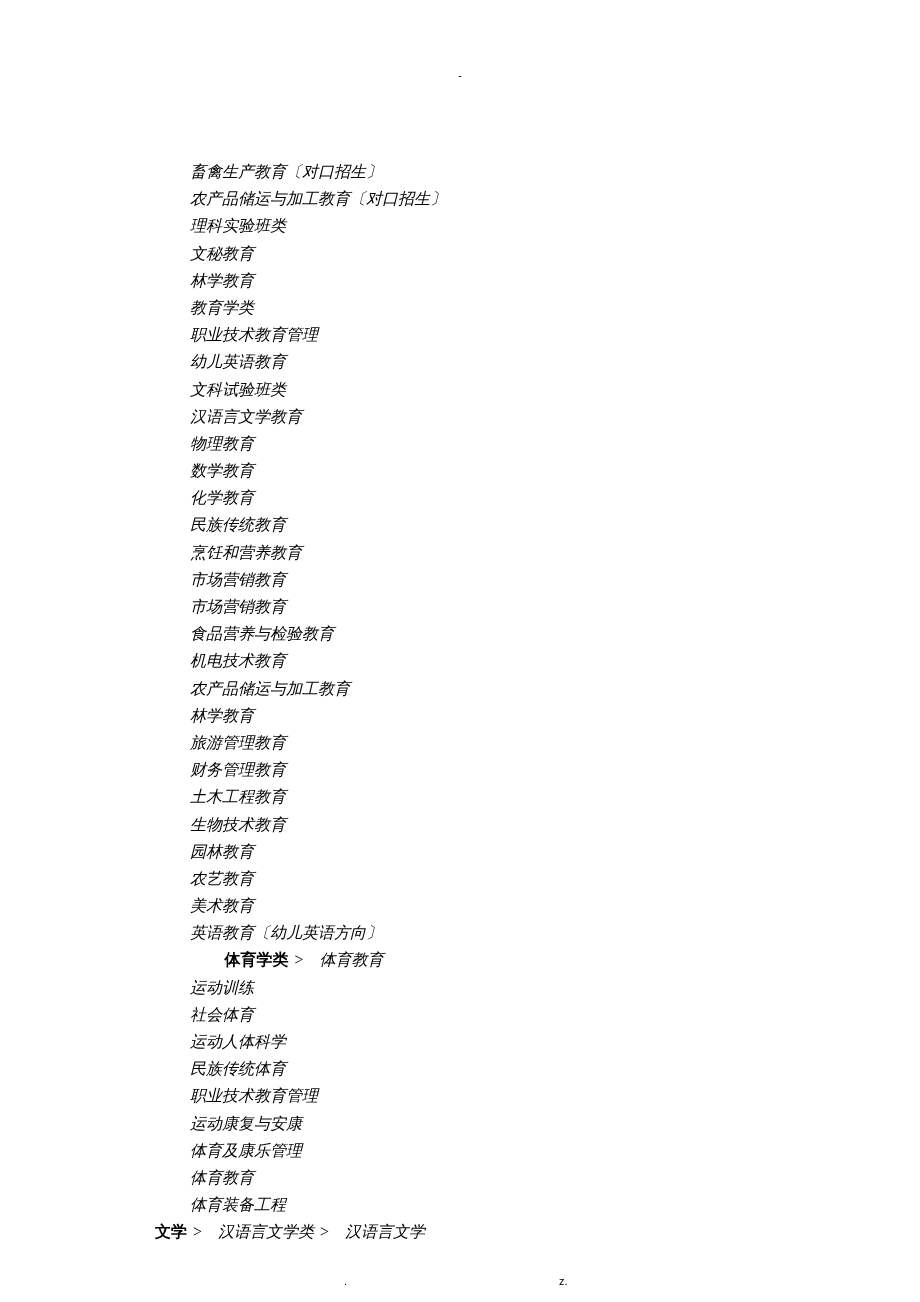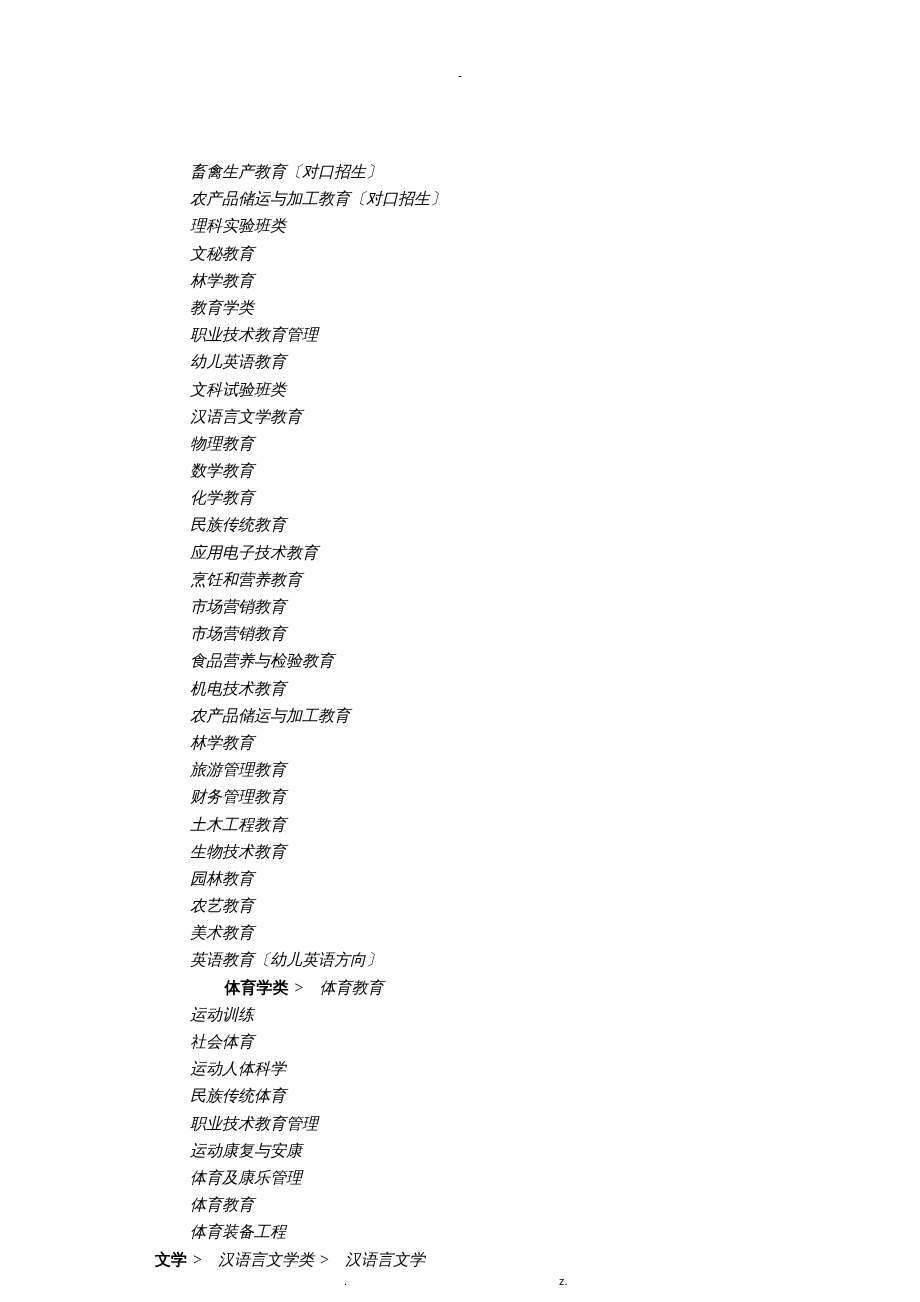--- a/index.html
+++ b/index.html
@@ -92,21 +92,20 @@
     <div class="item">林学教育</div>
     <div class="item">教育学类</div>
     <div class="item">职业技术教育管理</div>
     <div class="item">幼儿英语教育</div>
     <div class="item">文科试验班类</div>
     <div class="item">汉语言文学教育</div>
     <div class="item">物理教育</div>
     <div class="item">数学教育</div>
     <div class="item">化学教育</div>
     <div class="item">民族传统教育</div>
-    <div class="item">应用电子技术教育</div>
     <div class="item">烹饪和营养教育</div>
     <div class="item">市场营销教育</div>
     <div class="item">市场营销教育</div>
     <div class="item">食品营养与检验教育</div>
     <div class="item">机电技术教育</div>
     <div class="item">农产品储运与加工教育</div>
     <div class="item">林学教育</div>
     <div class="item">旅游管理教育</div>
     <div class="item">财务管理教育</div>
     <div class="item">土木工程教育</div>

